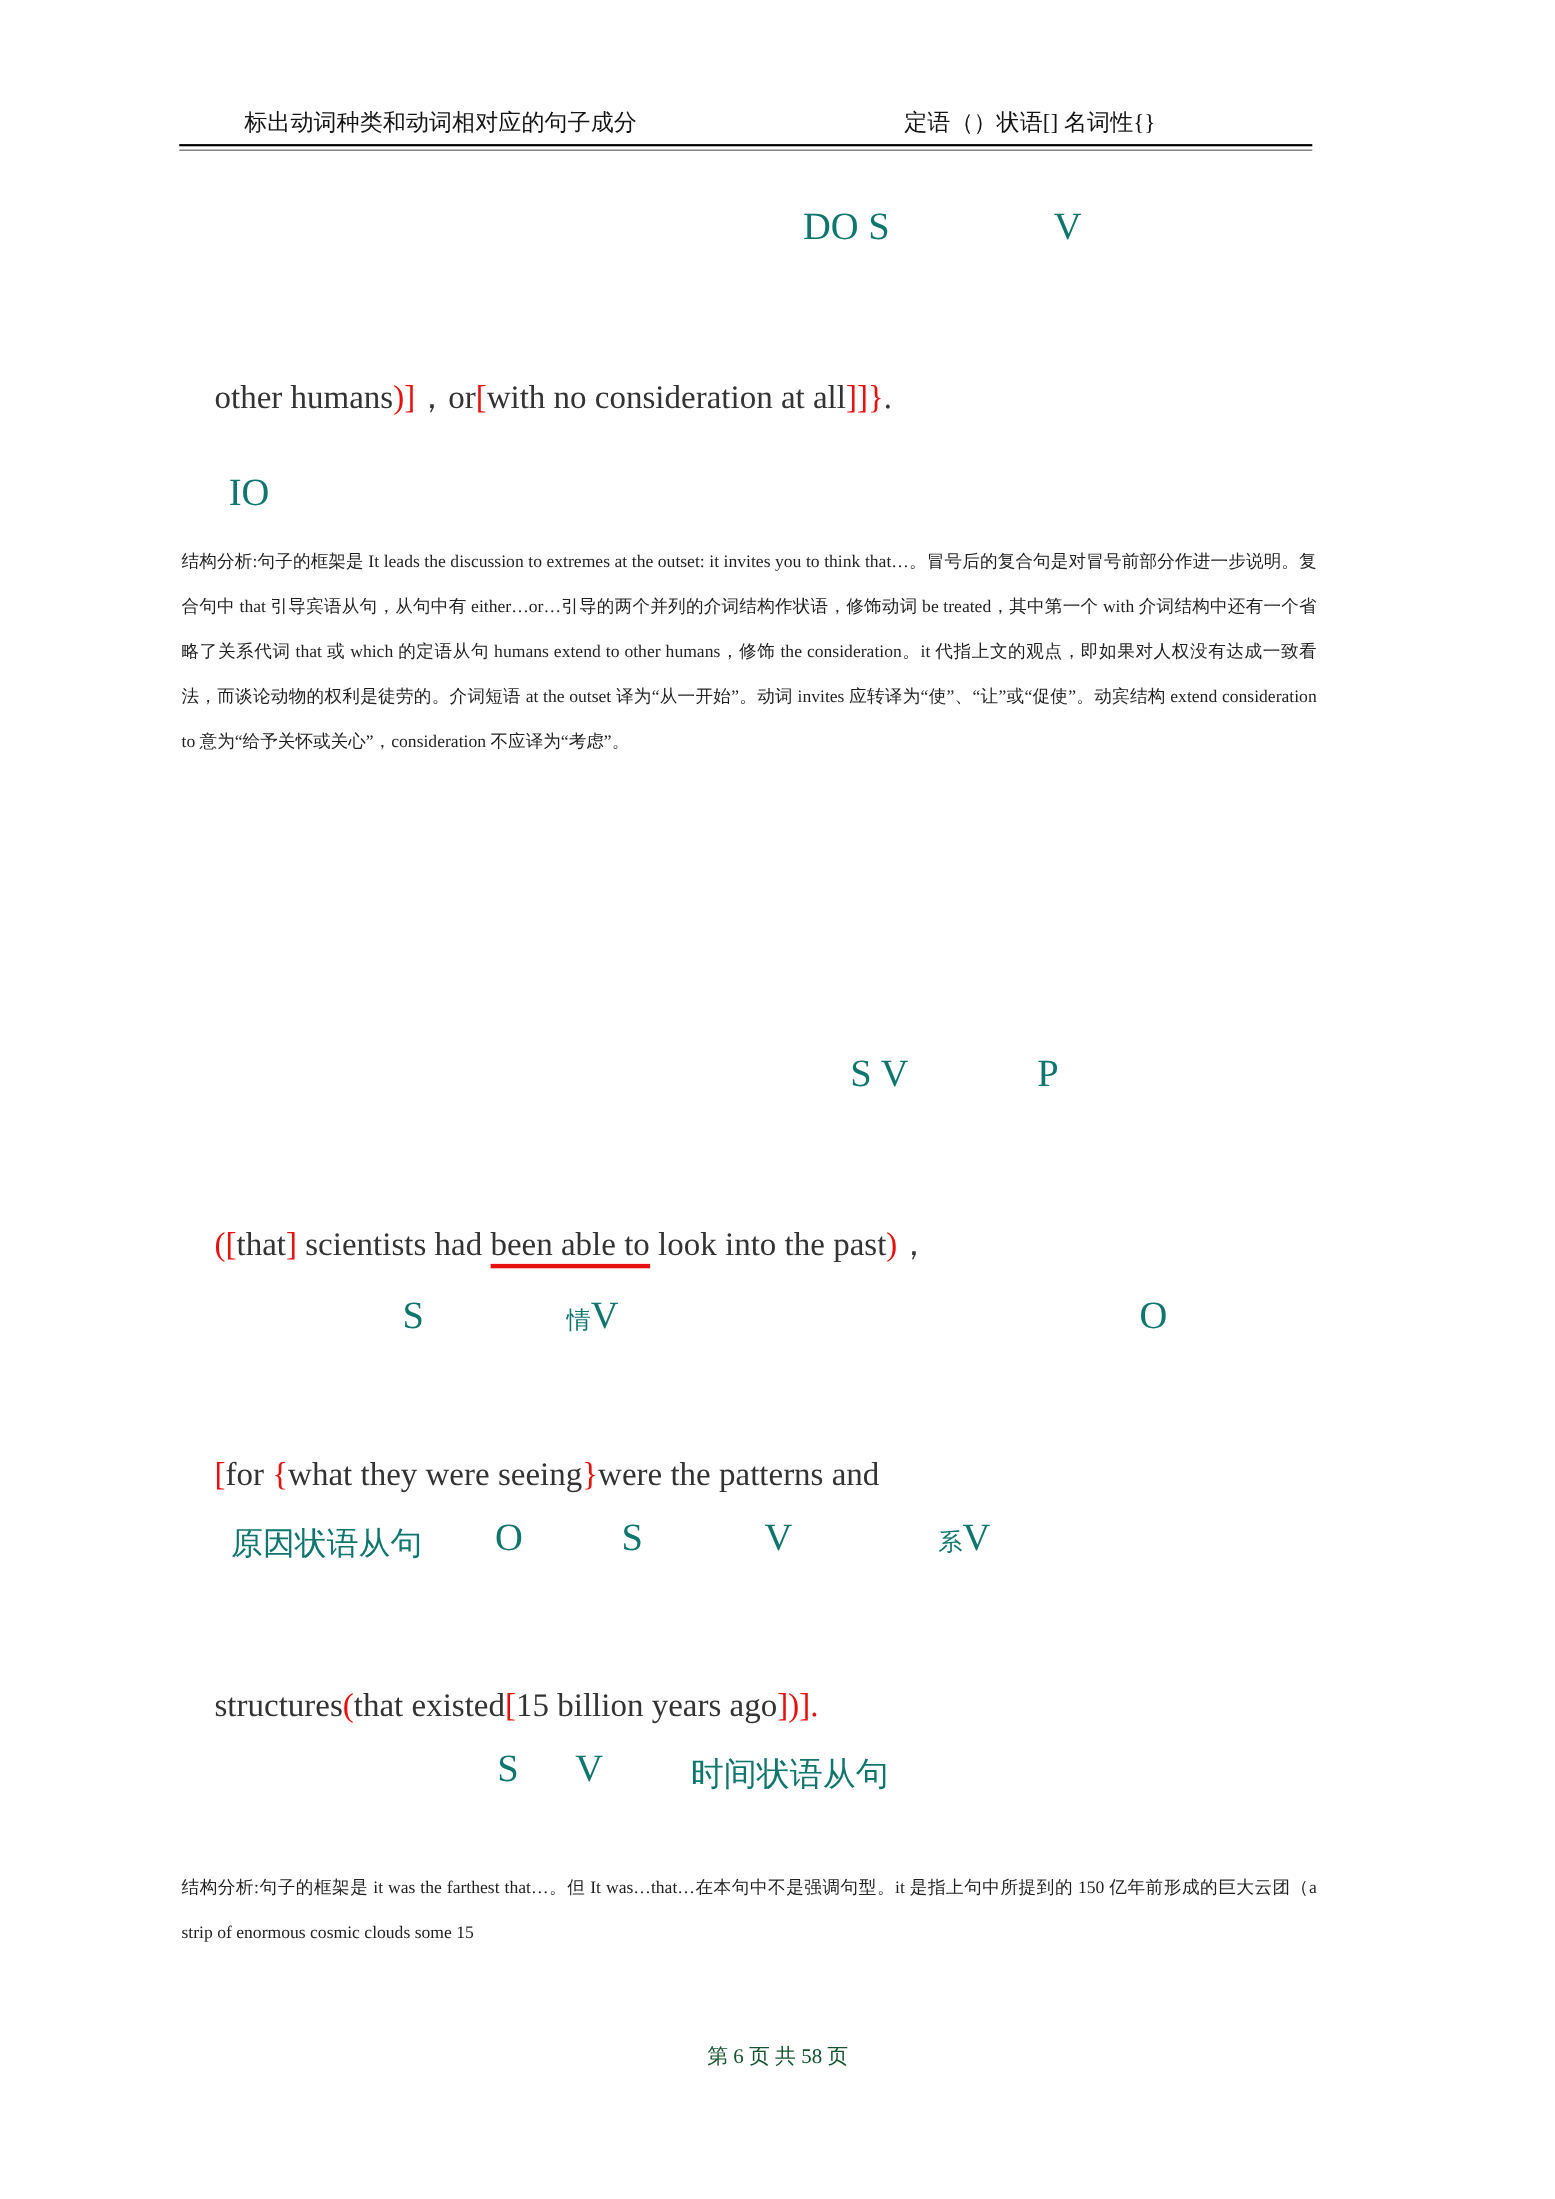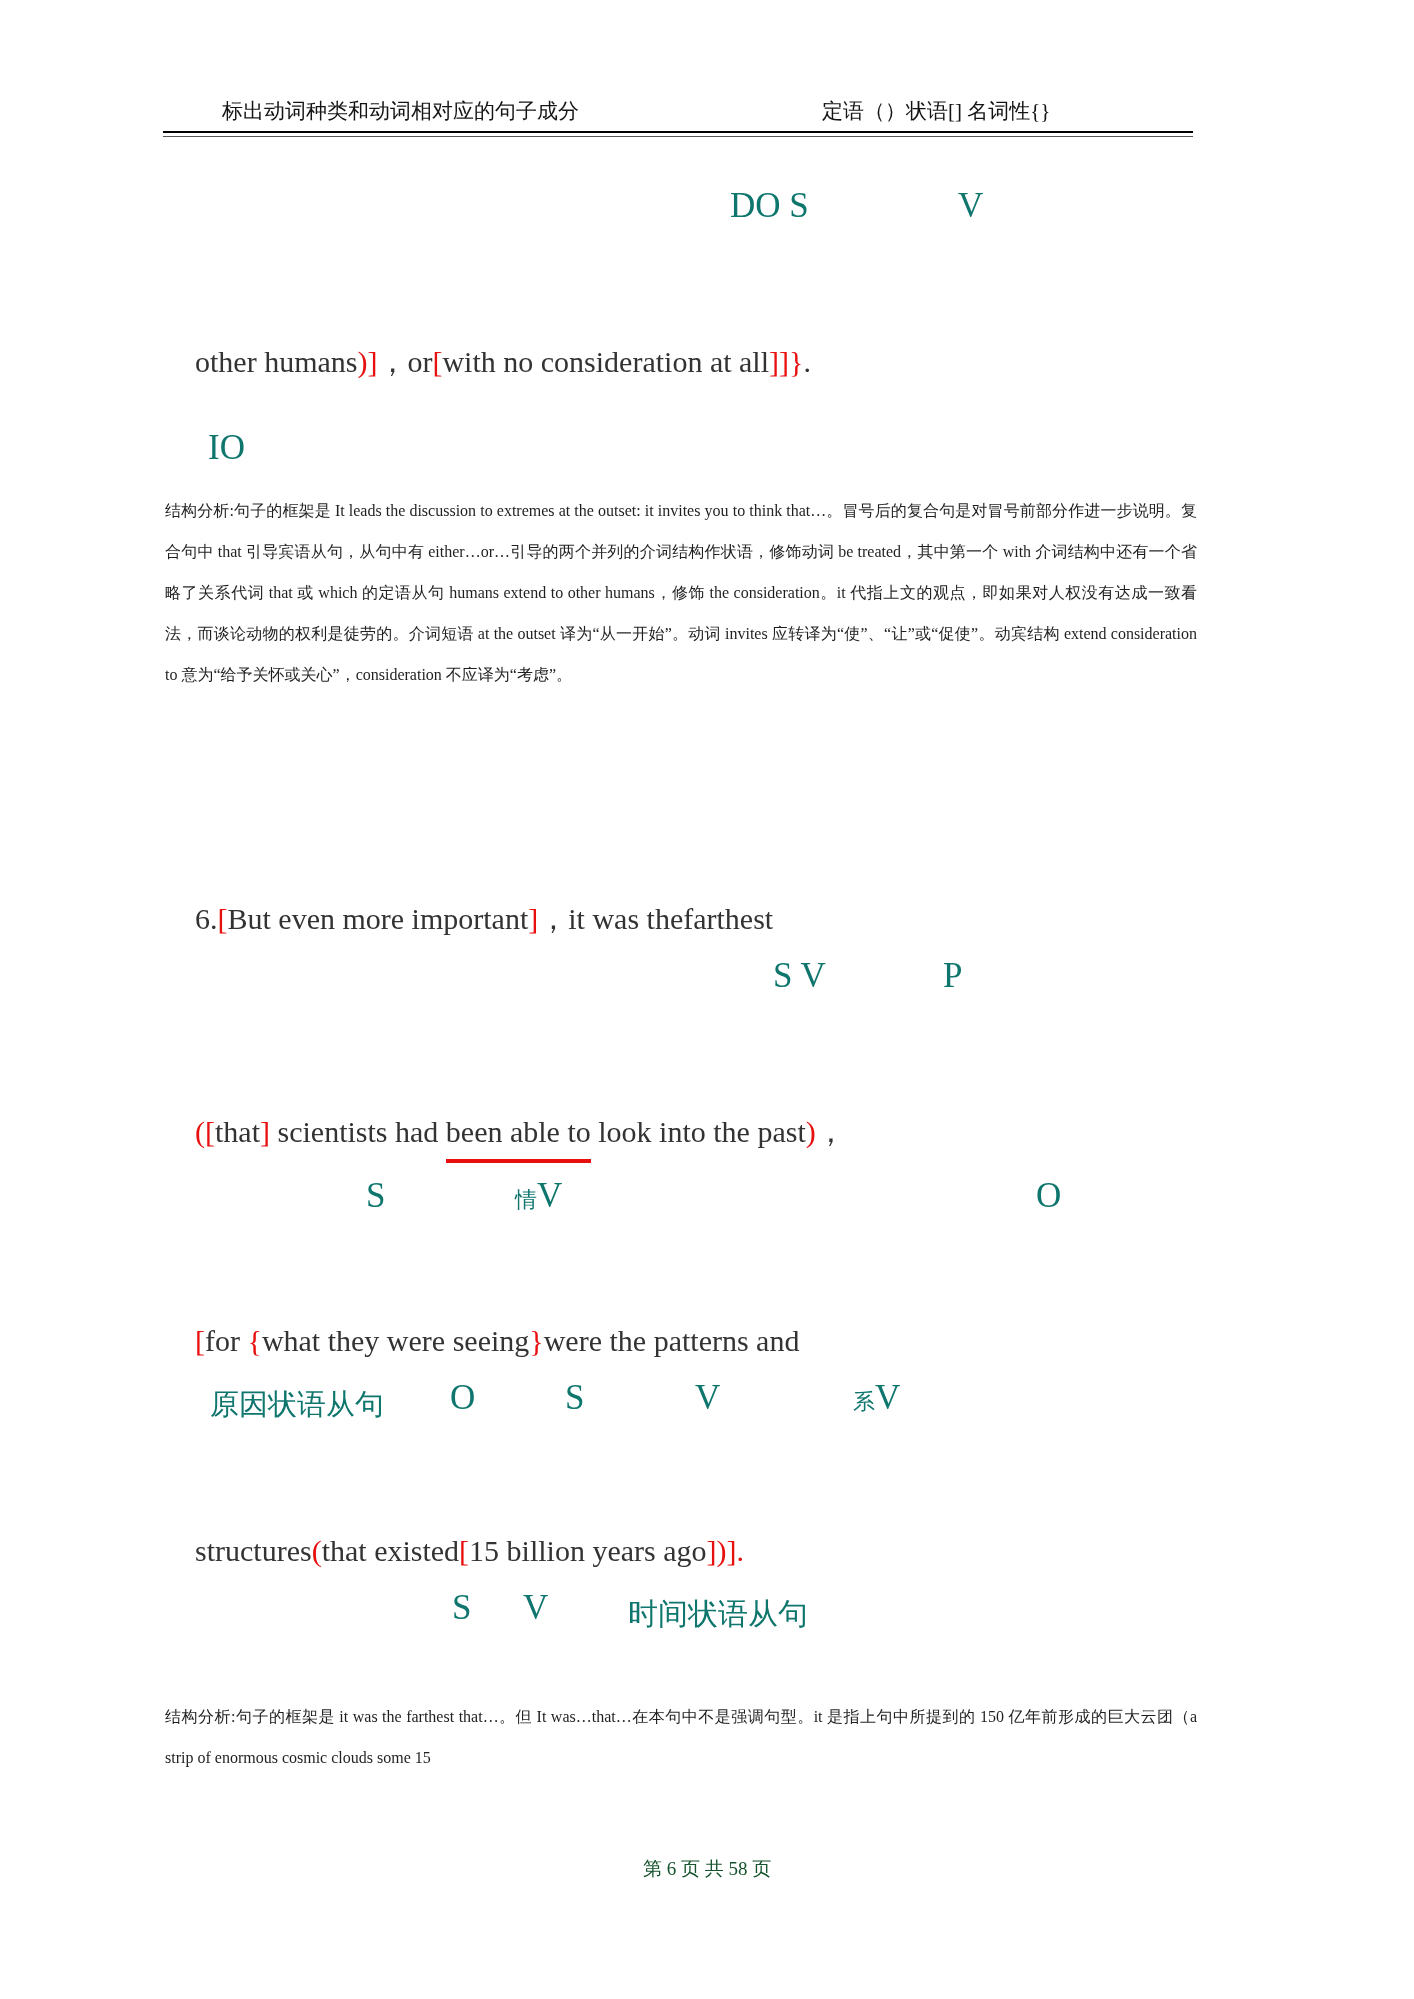--- a/index.html
+++ b/index.html
@@ -17,21 +17,21 @@
   .rule{position:absolute;left:163px;width:1030px;background:#000;}
   .rule-thick{top:131px;height:2px;}
   .rule-thin{top:136px;height:1px;background:#555;}
   
   .sent{
     position:absolute;left:165px;
     font-weight:400;font-size:30px;line-height:46px;
     color:#333333;white-space:pre;
   }
   .sent .r{color:#e80f0f;}
-  .sent .u{border-bottom:4px solid #e80f0f;padding-bottom:11px;}
+  .sent .u{border-bottom:4px solid #e80f0f;padding-bottom:1px;}
   
   .lbl{position:absolute;font-size:35px;line-height:40px;color:#0f766e;white-space:pre;font-weight:400;}
   .lbl .small{font-size:22px;}
   .lbl-cn{font-size:29px;}
   .lbl-cn-sm{font-size:30px;}
   
   .para{
     position:absolute;left:165px;width:1032px;
     font-size:16px;line-height:41px;color:#1f1f1f;
     text-align:justify;
@@ -54,23 +54,20 @@
   <div class="lbl" style="top:186px;left:958px;">V</div>
 
   <div class="sent" style="top:293px;">
     <span>other humans</span><span class="r">)]</span><span>，</span><span>or</span><span class="r">[</span><span>with no consideration at all</span><span class="r">]]}</span><span>.</span>
   </div>
 
   <div class="lbl" style="top:398px;left:208px;margin-top:30px;">IO</div>
 
   <div class="para" style="top:490px;">结构分析:句子的框架是 It leads the discussion to extremes at the outset: it invites you to think that…。冒号后的复合句是对冒号前部分作进一步说明。复合句中 that 引导宾语从句，从句中有 either…or…引导的两个并列的介词结构作状语，修饰动词 be treated，其中第一个 with 介词结构中还有一个省略了关系代词 that 或 which 的定语从句 humans extend to other humans，修饰 the consideration。it 代指上文的观点，即如果对人权没有达成一致看法，而谈论动物的权利是徒劳的。介词短语 at the outset 译为“从一开始”。动词 invites 应转译为“使”、“让”或“促使”。动宾结构 extend consideration to 意为“给予关怀或关心”，consideration 不应译为“考虑”。</div>
 
-  <div class="sent" style="top:850px;">
-    <span>6.</span><span class="r">[</span><span>But even more important</span><span class="r">]</span><span>，</span><span>it was thefarthest</span>
-  </div>
 
   <div class="lbl" style="top:956px;left:773px;">S V</div>
   <div class="lbl" style="top:956px;left:943px;">P</div>
 
   <div class="sent" style="top:1063px;">
     <span class="r">(</span><span class="r">[</span><span>that</span><span class="r">]</span><span> scientists had </span><span class="u">been able to</span><span> look into the past</span><span class="r">)</span><span>，</span>
   </div>
 
   <div class="lbl" style="top:1176px;left:366px;">S</div>
   <div class="lbl" style="top:1176px;left:515px;"><span class="small">情</span><span>V</span></div>

